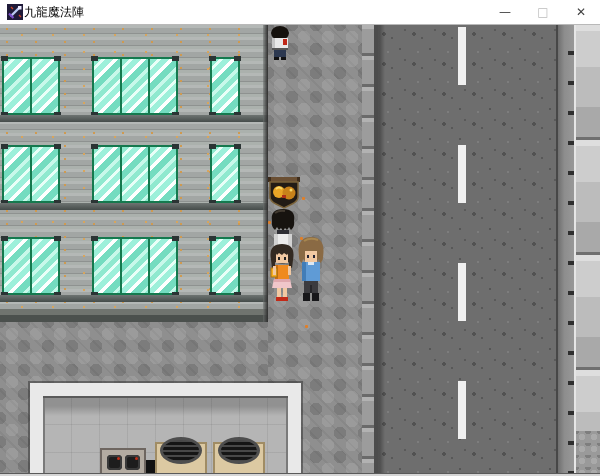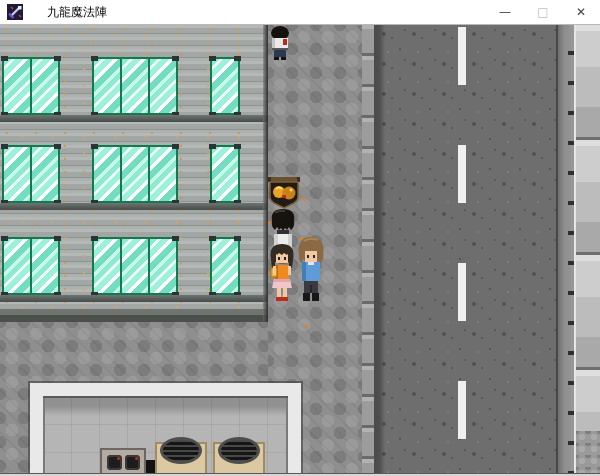--- a/index.html
+++ b/index.html
@@ -4,21 +4,21 @@
 <style>
   html,body{margin:0;padding:0;background:#888;}
   .app{position:relative;width:600px;height:476px;background:#fff;overflow:hidden;
        font-family:"Liberation Sans", sans-serif;}
   
   .titlebar{position:absolute;left:0;top:0;width:600px;height:25px;
     background:var(--c-titlebar-bg,#ffffff);display:flex;align-items:center;
     border-bottom:1px solid #b9b9b9;box-sizing:border-box;}
   .app-icon{width:16px;height:16px;margin-left:7px;display:inline-block;}
   .app-icon svg{display:block;}
-  .win-title{margin-left:24px;font-size:12px;color:var(--c-title-text,#000);line-height:25px;}
+  .win-title{margin-left:1px;font-size:12px;color:var(--c-title-text,#000);line-height:25px;}
   .win-controls{position:absolute;right:0;top:0;height:25px;display:flex;}
   .ctrl{width:38px;height:25px;border:none;background:transparent;font-size:12px;
     line-height:25px;text-align:center;color:#404040;padding:0;cursor:default;
     font-family:"DejaVu Sans", sans-serif;}
   .ctrl.max{color:#bdbdbd;}
   
   .game{position:absolute;left:0;top:25px;width:600px;height:451px;background:#8f8f8f;overflow:hidden;}
   .game *{box-sizing:border-box;}
   
   .cobble{position:absolute;background-color:var(--c-cobble,#8f8f8f);

